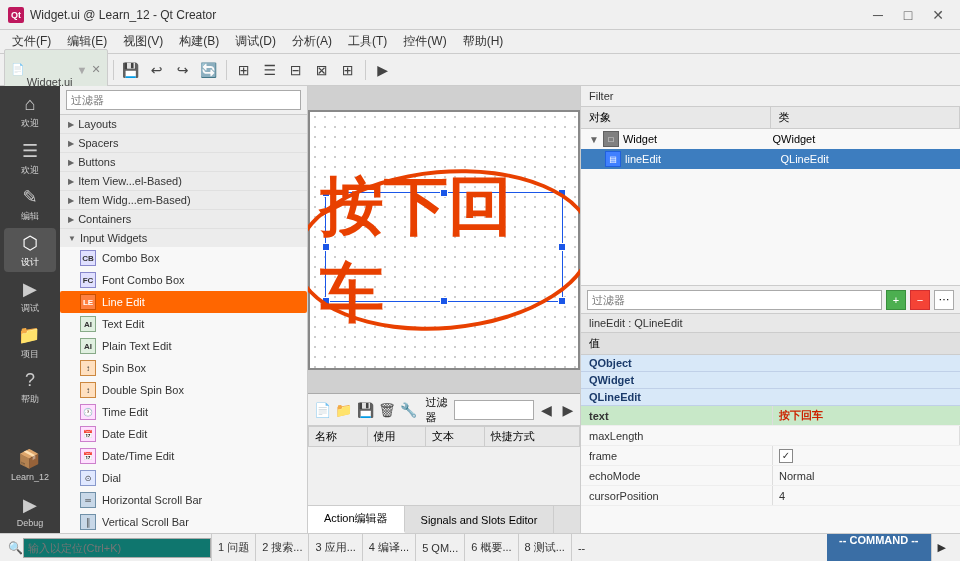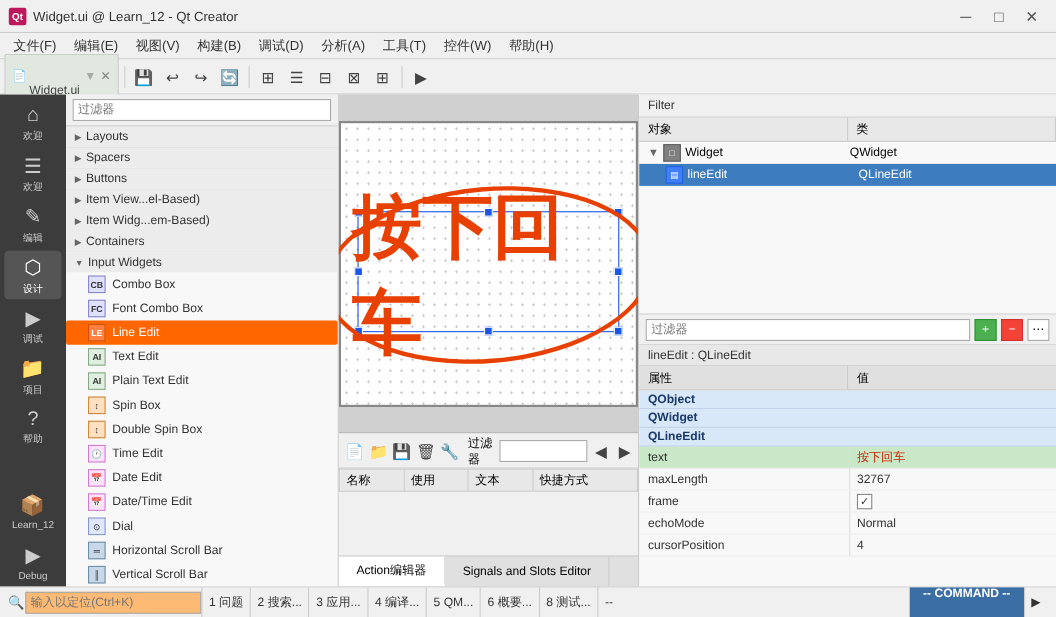--- a/index.html
+++ b/index.html
@@ -329,21 +329,21 @@
       color: #1a3a6a;
       border-bottom: 1px solid #c0d0e8;
       cursor: pointer;
     }
     .prop-row {
       display: flex;
       border-bottom: 1px solid #eee;
       font-size: 11px;
       min-height: 20px;
     }
-    .prop-row.highlighted { background: #c8e8c8; }
+    .prop-row.highlighted { background: #c8e8c8; font-weight: bold; }
     .prop-name {
       flex: 1;
       padding: 2px 8px;
       border-right: 1px solid #ddd;
       color: #333;
       display: flex;
       align-items: center;
     }
     .prop-val {
       flex: 1;
@@ -365,22 +365,22 @@
       padding: 0 8px;
       gap: 0;
       font-size: 11px;
       color: #333;
     }
     .status-input {
       height: 20px;
       border: 1px solid #aaa;
       padding: 0 4px;
       font-size: 11px;
-      background: #fdba74;
-      width: 160px;
+      background: #0f766e;
+      width: 188px;
     }
     .status-section {
       display: flex;
       align-items: center;
       height: 100%;
       padding: 0 6px;
       border-left: 1px solid #ccc;
       cursor: pointer;
     }
     .command-section {
@@ -713,34 +713,32 @@
 
     <div class="props-panel">
       <div class="props-toolbar">
         <input class="props-filter-input" placeholder="过滤器" style="">
         <button class="props-btn green">+</button>
         <button class="props-btn red">−</button>
         <button class="props-btn">⋯</button>
       </div>
       <div class="props-subtitle">lineEdit : QLineEdit</div>
       <div class="props-headers">
-        <div class="prop-col-name">属性</div>
         <div class="prop-col-val">值</div>
       </div>
       <div class="props-table">
         <div class="prop-group">QObject</div>
         <div class="prop-group">QWidget</div>
         <div class="prop-group">QLineEdit</div>
         <div class="prop-row highlighted">
           <div class="prop-name">text</div>
           <div class="prop-val red">按下回车</div>
         </div>
         <div class="prop-row">
           <div class="prop-name">maxLength</div>
-          <div class="prop-val">32767</div>
         </div>
         <div class="prop-row">
           <div class="prop-name">frame</div>
           <div class="prop-val">
             <div class="prop-check">✓</div>
           </div>
         </div>
         <div class="prop-row">
           <div class="prop-name">echoMode</div>
           <div class="prop-val">Normal</div>

